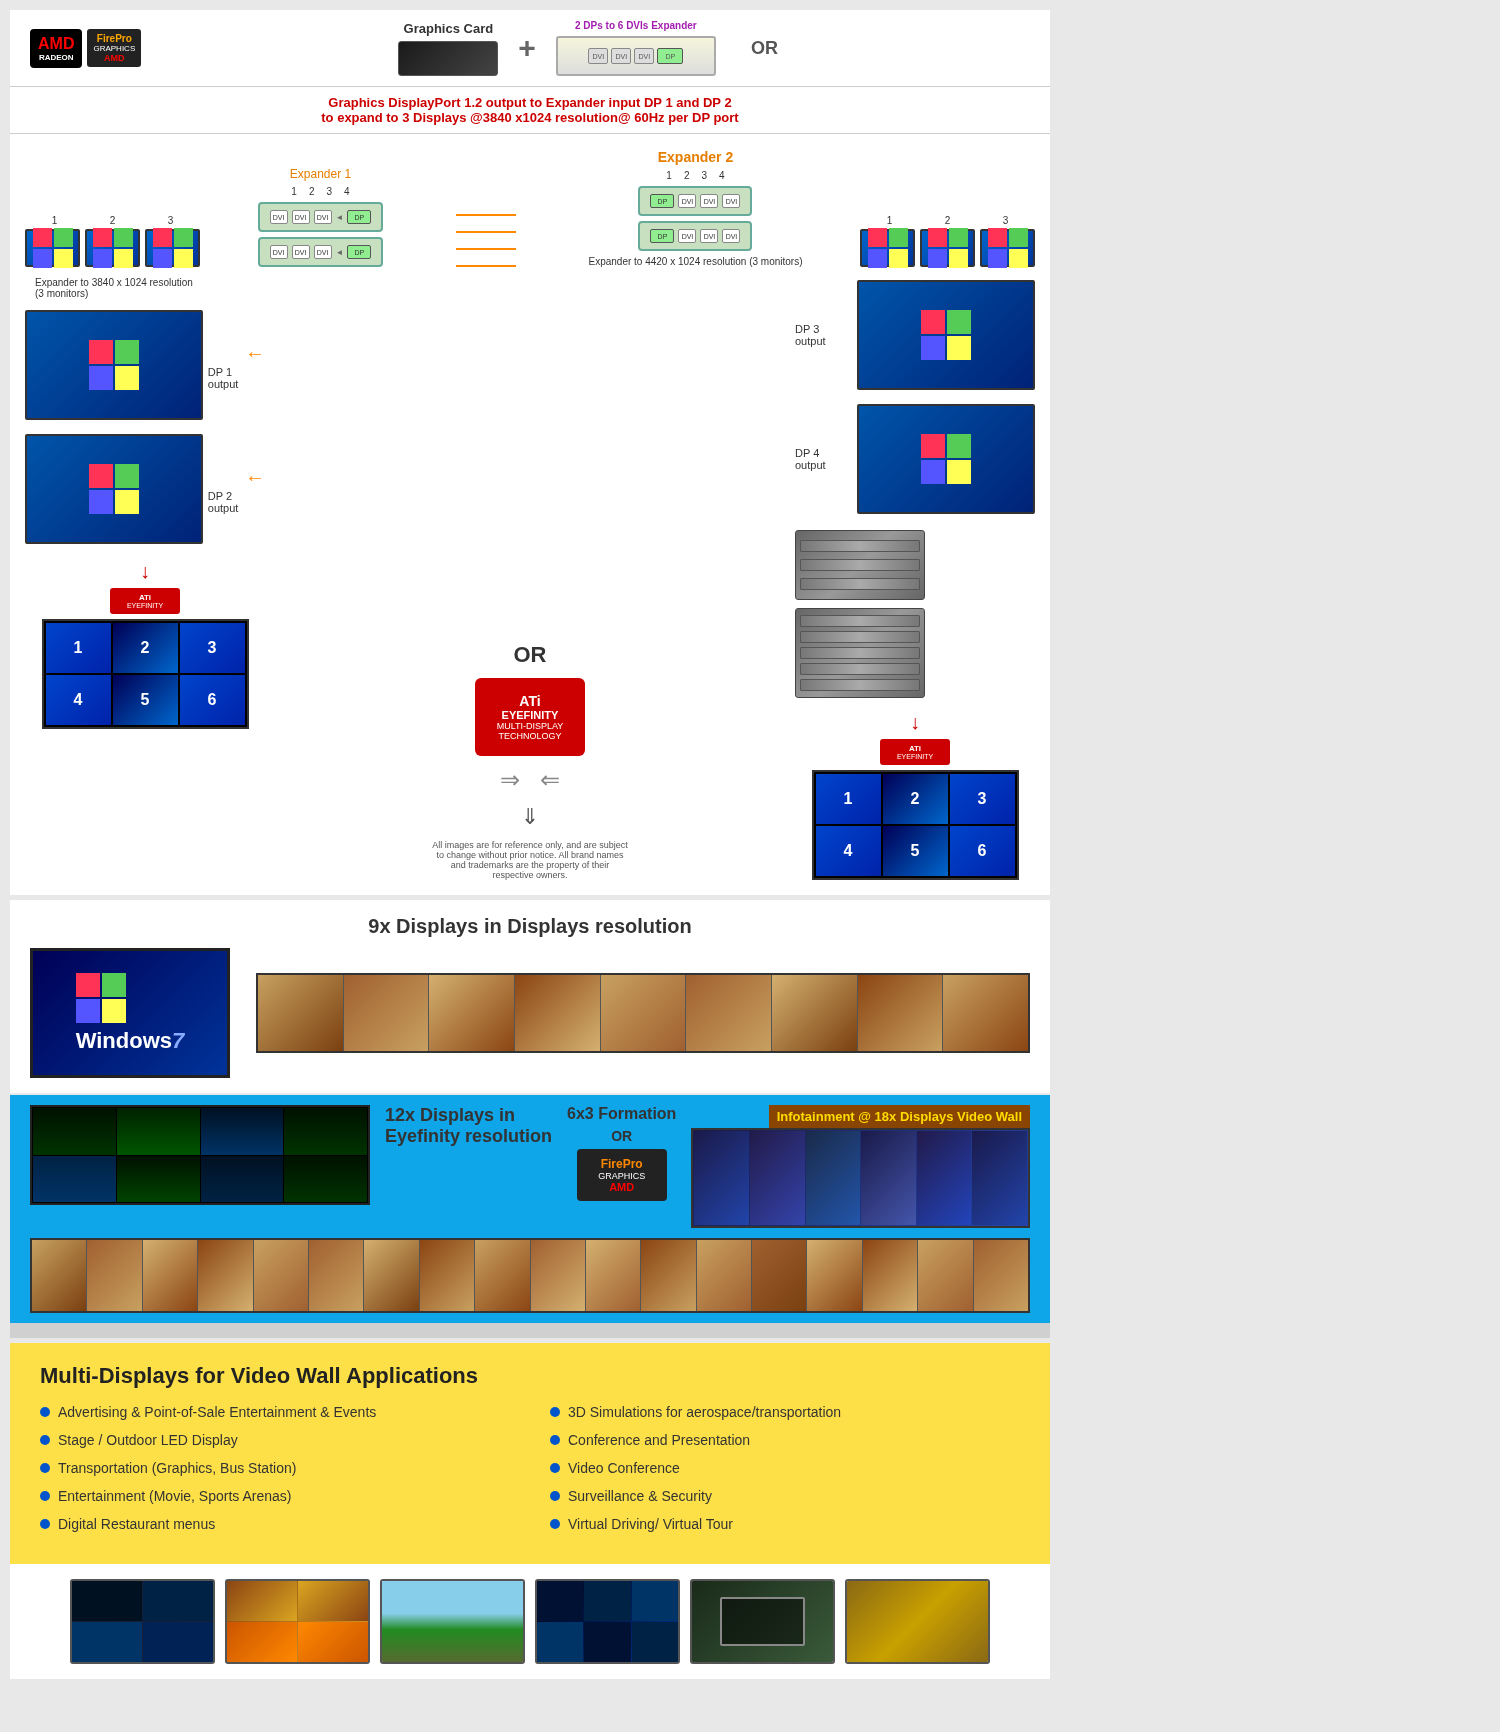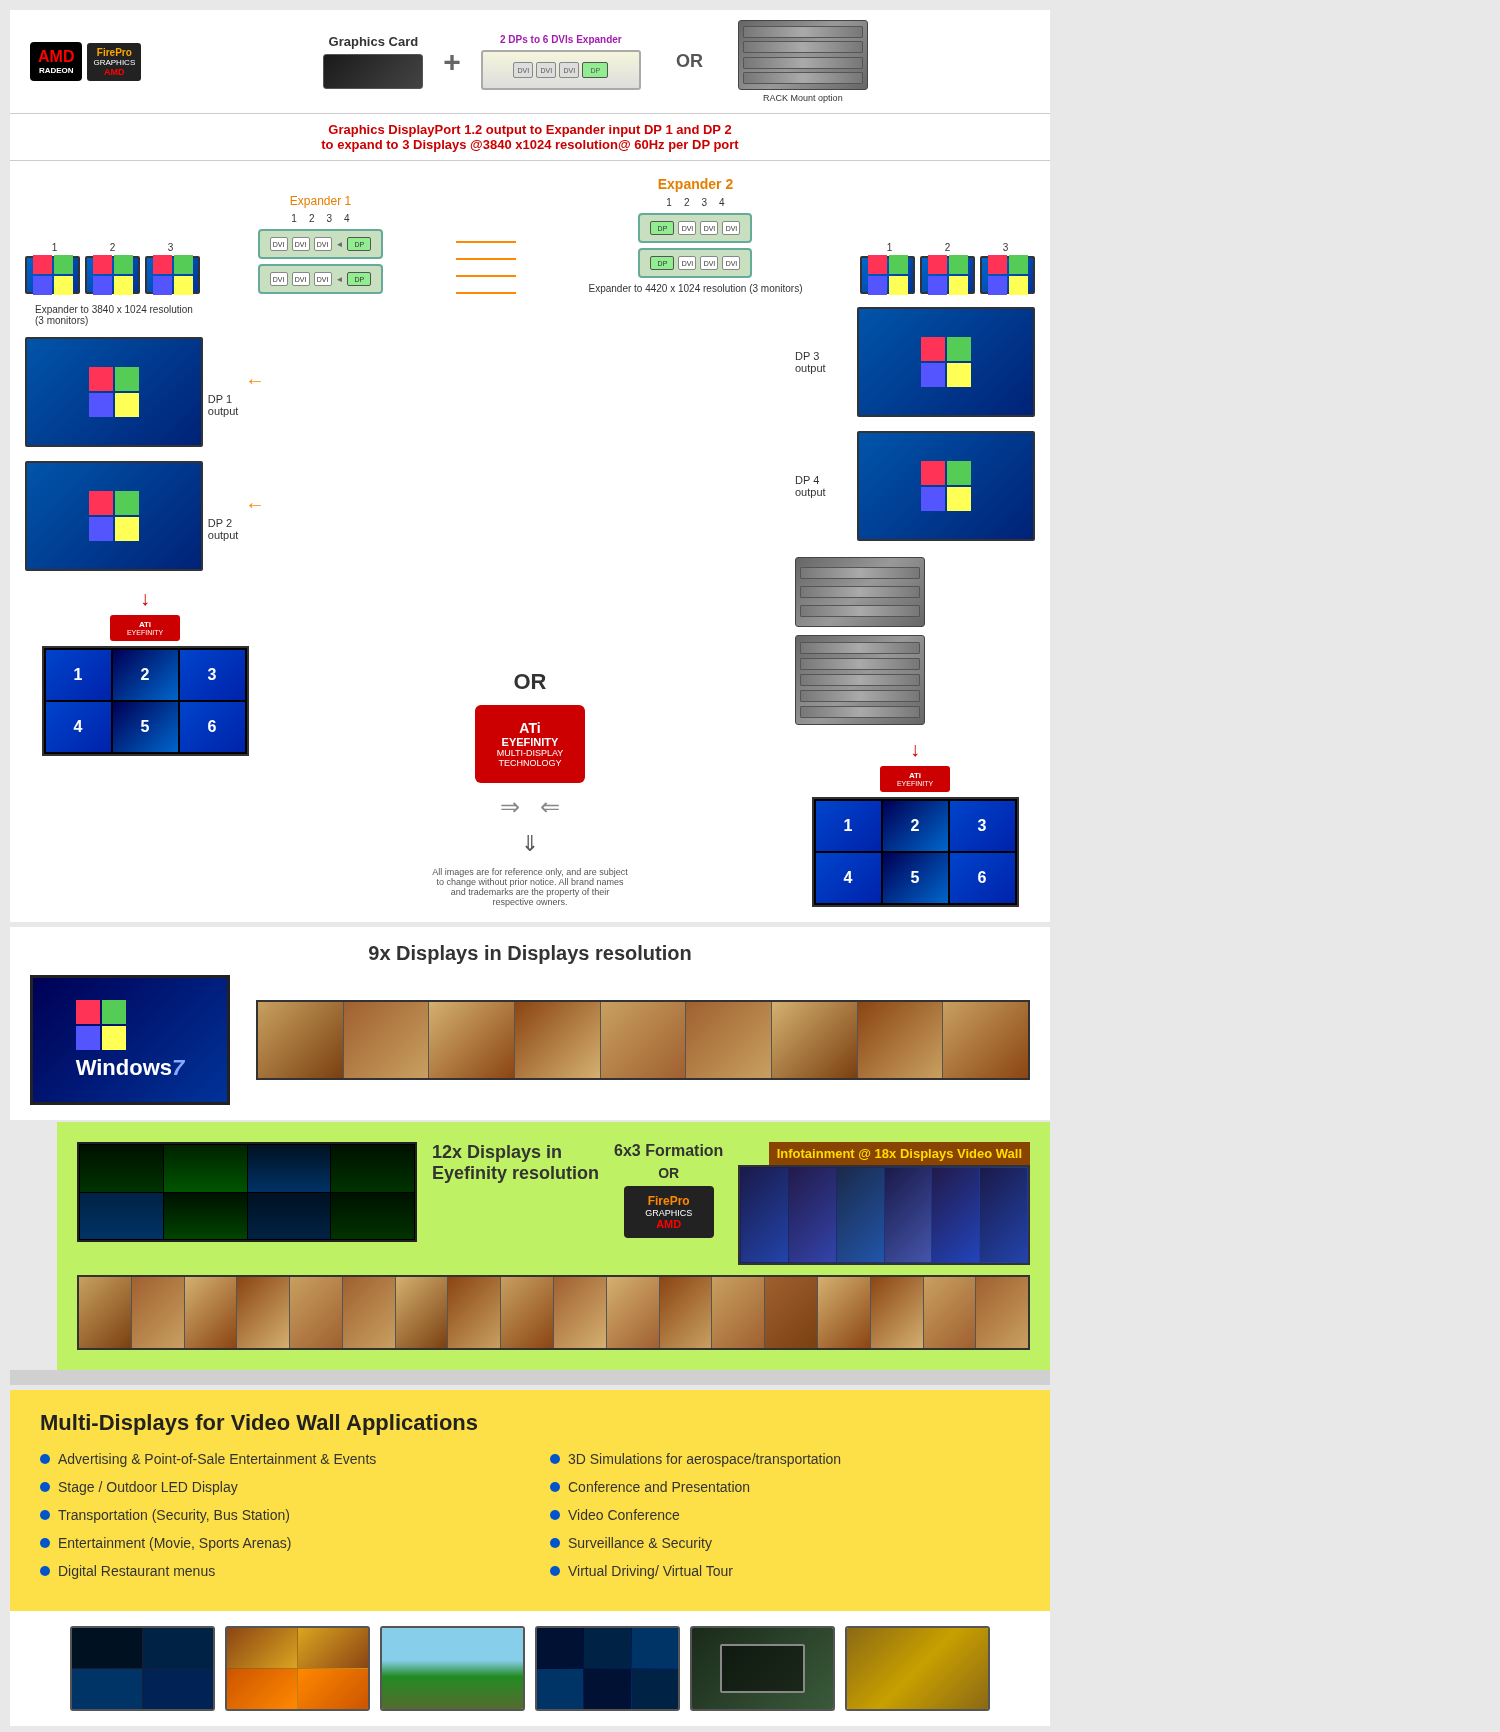--- a/index.html
+++ b/index.html
@@ -468,29 +468,20 @@
           <div class="expander-box">
             <div style="display:flex;gap:3px;">
               <div style="width:20px;height:16px;background:#ddd;border:1px solid #888;border-radius:2px;font-size:7px;text-align:center;line-height:16px;">DVI</div>
               <div style="width:20px;height:16px;background:#ddd;border:1px solid #888;border-radius:2px;font-size:7px;text-align:center;line-height:16px;">DVI</div>
               <div style="width:20px;height:16px;background:#ddd;border:1px solid #888;border-radius:2px;font-size:7px;text-align:center;line-height:16px;">DVI</div>
               <div style="width:26px;height:16px;background:#90ee90;border:1px solid #555;border-radius:2px;font-size:7px;text-align:center;line-height:16px;">DP</div>
             </div>
           </div>
         </div>
         <div class="or-text">OR</div>
-        <div style="display:flex;flex-direction:column;align-items:center;">
-          <div class="rack-image">
-            <div class="rack-row"></div>
-            <div class="rack-row"></div>
-            <div class="rack-row"></div>
-            <div class="rack-row"></div>
-          </div>
-          <span style="font-size:9px;color:#333;margin-top:3px;">RACK Mount option</span>
-        </div>
       </div>
     </div>
   </div>
 
   <div class="subtitle-bar">
     <div>Graphics DisplayPort 1.2 output to Expander input DP 1 and DP 2</div>
     <div>to expand to 3 Displays @3840 x1024 resolution@ 60Hz per DP port</div>
   </div>
 
   <div class="diag-main">
@@ -779,21 +770,21 @@
         <div style="flex:1;border-right:1px solid #555;background:linear-gradient(135deg,#8b4513,#d4b070);"></div>
         <div style="flex:1;border-right:1px solid #555;background:linear-gradient(135deg,#c8a060,#a06030);"></div>
         <div style="flex:1;border-right:1px solid #555;background:linear-gradient(135deg,#a06030,#c8a060);"></div>
         <div style="flex:1;border-right:1px solid #555;background:linear-gradient(135deg,#d4b070,#7a4010);"></div>
         <div style="flex:1;border-right:1px solid #555;background:linear-gradient(135deg,#8b4513,#c8a060);"></div>
         <div style="flex:1;background:linear-gradient(135deg,#c8a060,#8b4513);"></div>
       </div>
     </div>
   </div>
 
-  <div style="background:#bef264;padding:20px 20px;margin-top:2px;margin-left:47px;">
+  <div style="background:#0ea5e9;padding:10px 20px;margin-top:2px;">
     <div style="display:flex;gap:15px;align-items:flex-start;">
 
       <div style="width:340px;height:100px;background:#000;border:2px solid #222;display:grid;grid-template-columns:1fr 1fr 1fr 1fr;grid-template-rows:1fr 1fr;gap:1px;padding:1px;flex-shrink:0;">
         <div style="background:linear-gradient(to bottom,#001100,#003300);"></div>
         <div style="background:linear-gradient(to bottom,#002200,#005500);"></div>
         <div style="background:linear-gradient(to bottom,#001122,#003366);"></div>
         <div style="background:linear-gradient(to bottom,#001100,#003300);"></div>
         <div style="background:linear-gradient(to bottom,#002244,#003366);"></div>
         <div style="background:linear-gradient(to bottom,#001100,#004400);"></div>
         <div style="background:linear-gradient(to bottom,#001122,#002244);"></div>
@@ -862,21 +853,21 @@
         <div class="bullet-item">
           <div class="bullet-dot"></div>
           <span>Advertising &amp; Point-of-Sale Entertainment &amp; Events</span>
         </div>
         <div class="bullet-item">
           <div class="bullet-dot"></div>
           <span>Stage / Outdoor LED Display</span>
         </div>
         <div class="bullet-item">
           <div class="bullet-dot"></div>
-          <span>Transportation (Security, Bus Station)</span>
+          <span>Transportation (Graphics, Bus Station)</span>
         </div>
         <div class="bullet-item">
           <div class="bullet-dot"></div>
           <span>Entertainment (Movie, Sports Arenas)</span>
         </div>
         <div class="bullet-item">
           <div class="bullet-dot"></div>
           <span>Digital Restaurant menus</span>
         </div>
       </div>

